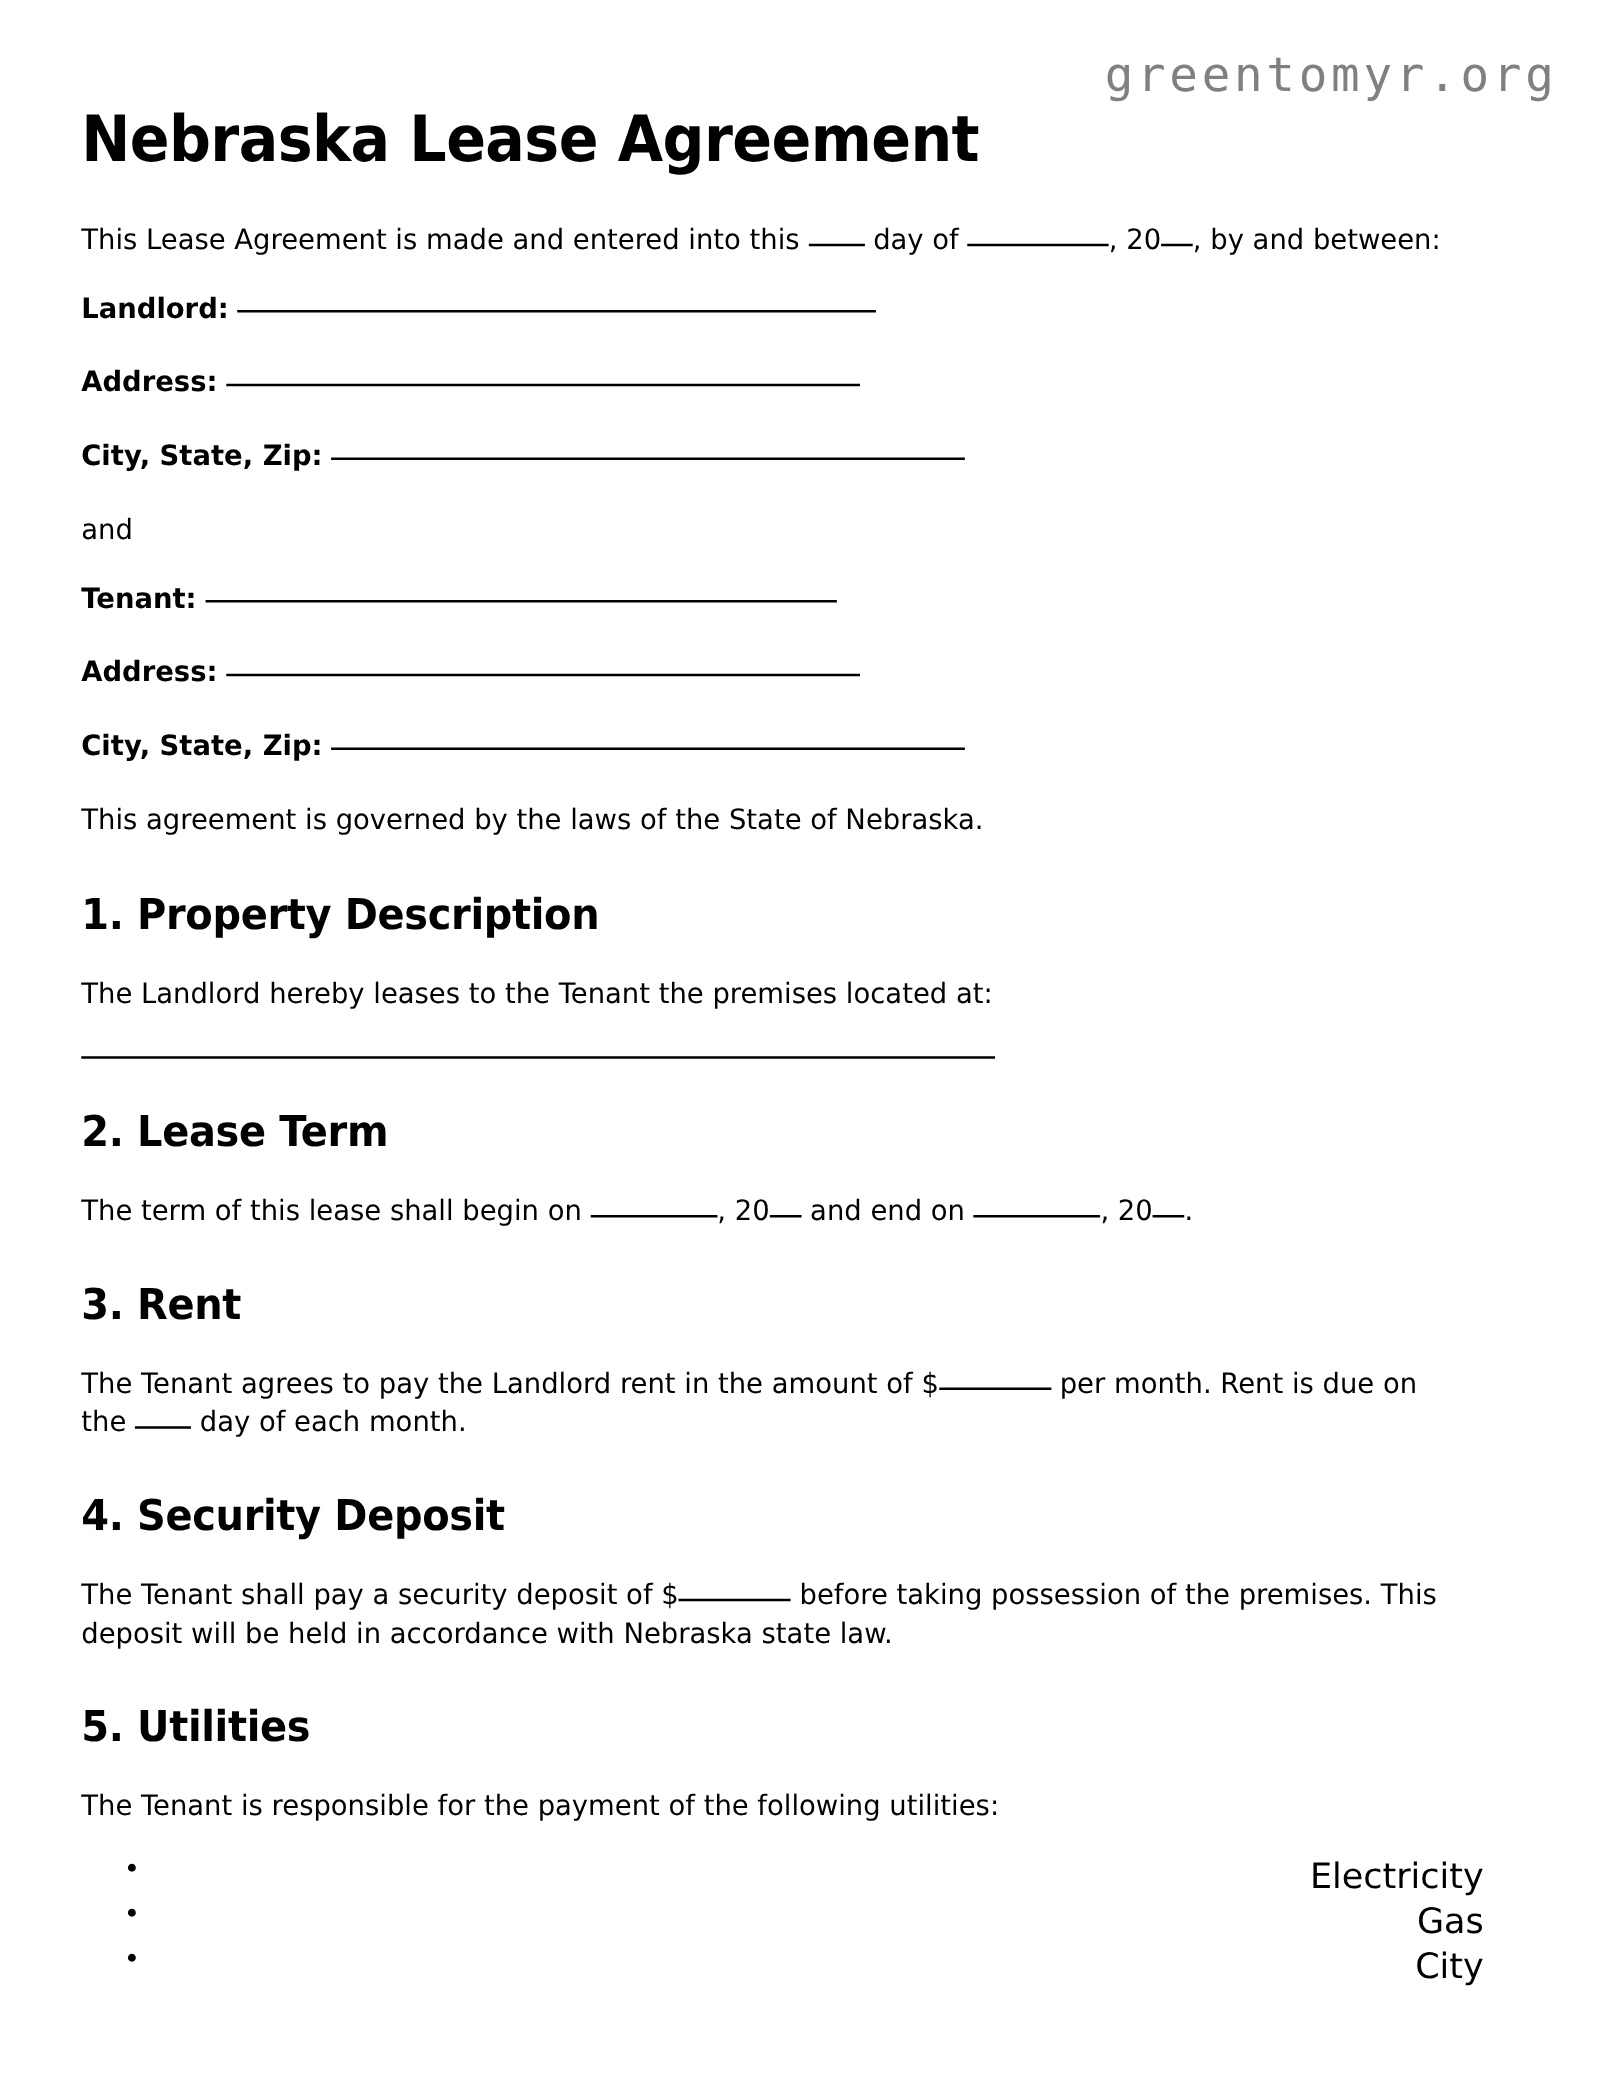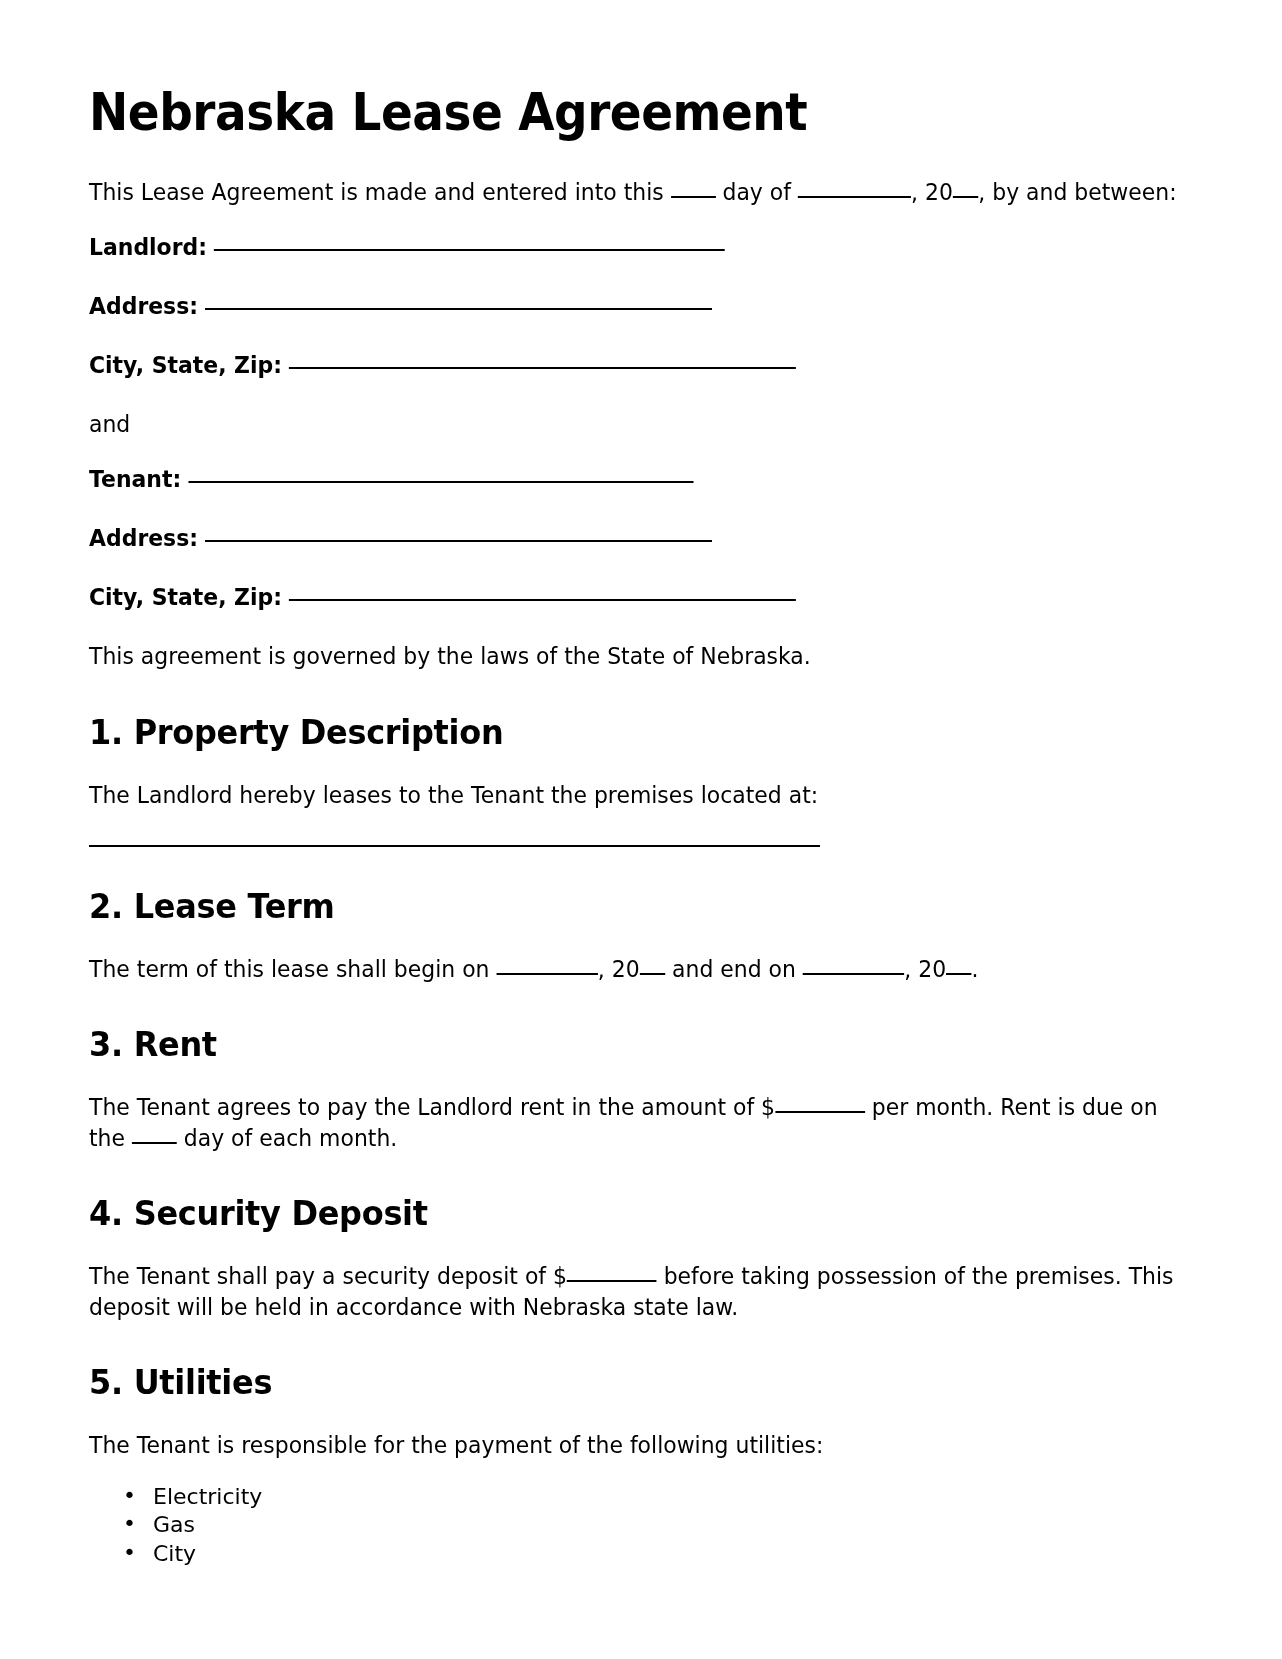--- a/index.html
+++ b/index.html
@@ -27,21 +27,20 @@
     font-size: 38px;
     letter-spacing: 3px;
     color: #808080;
     white-space: nowrap;
   }
   .content {
     position: absolute;
     left: 65px;
     top: 84px;
     width: 1122px;
-    margin-left: 24px;
   }
   h1.doc-title {
     font-family: "DejaVu Sans", sans-serif;
     font-weight: bold;
     font-size: 51px;
     line-height: 1.12;
     letter-spacing: -0.5px;
     margin: 0 0 36px 0;
     transform: scaleX(0.92);
     transform-origin: left center;
@@ -101,39 +100,41 @@
   .w-month { width: 116px; }
   .w-yr { width: 26px; }
   .w-money { width: 92px; }
   .w-date-short { width: 104px; }
   ul.util-list {
     margin: 8px 0 0 0;
     padding: 0 0 0 34px;
     list-style: none;
   }
   ul.util-list li {
-    font-size: 22px;
+    font-size: 28px;
     line-height: 1.28;
     position: relative;
     padding-left: 30px;
     margin: 0;
+    text-align: right;
   }
   ul.util-list li::before {
     content: "\2022";
     position: absolute;
     left: 0;
     top: -1px;
     font-size: 22px;
   }
 </style>
 </head>
 <body>
 
 <div class="page">
 
+  <div class="watermark">greentomyr.org</div>
 
   <div class="content">
 
     <h1 class="doc-title">Nebraska Lease Agreement</h1>
 
     <p class="body-text"><span>This Lease Agreement is made and entered into this </span><span class="rule-inline w-day"></span><span> day of </span><span class="rule-inline w-month"></span><span>, 20</span><span class="rule-inline w-yr"></span><span>, by and between:</span></p>
 
     <div class="field-row"><span class="field-label">Landlord:</span> <span class="rule w-landlord"></span></div>
 
     <div class="field-row"><span class="field-label">Address:</span> <span class="rule w-address"></span></div>

